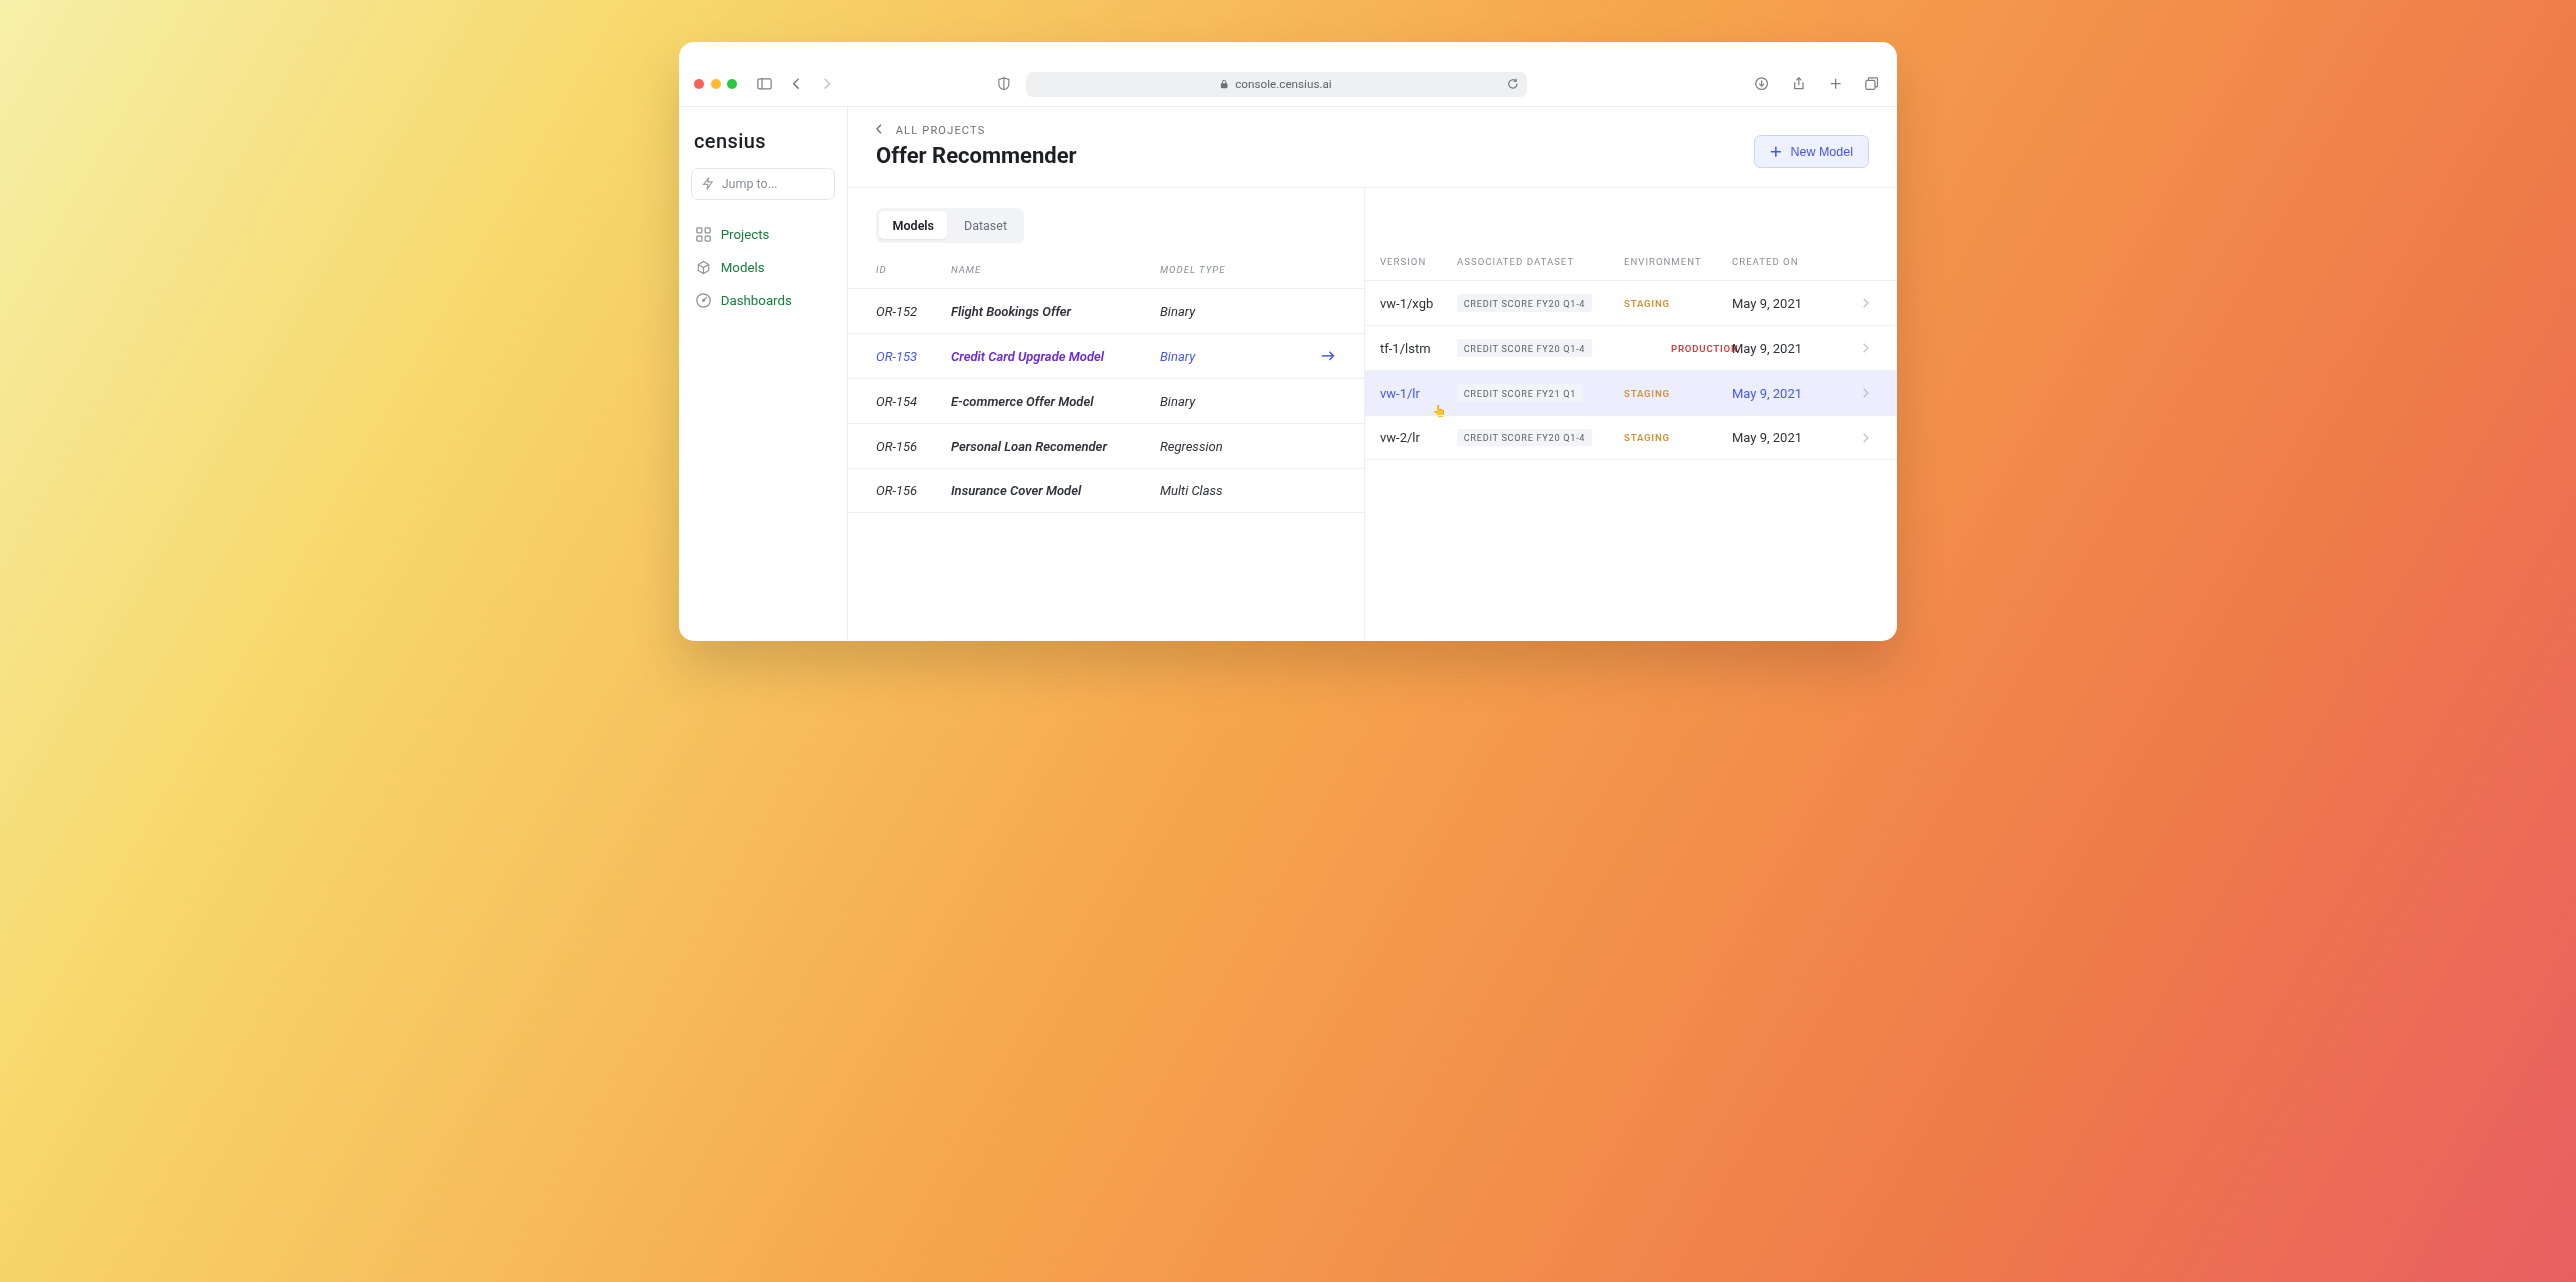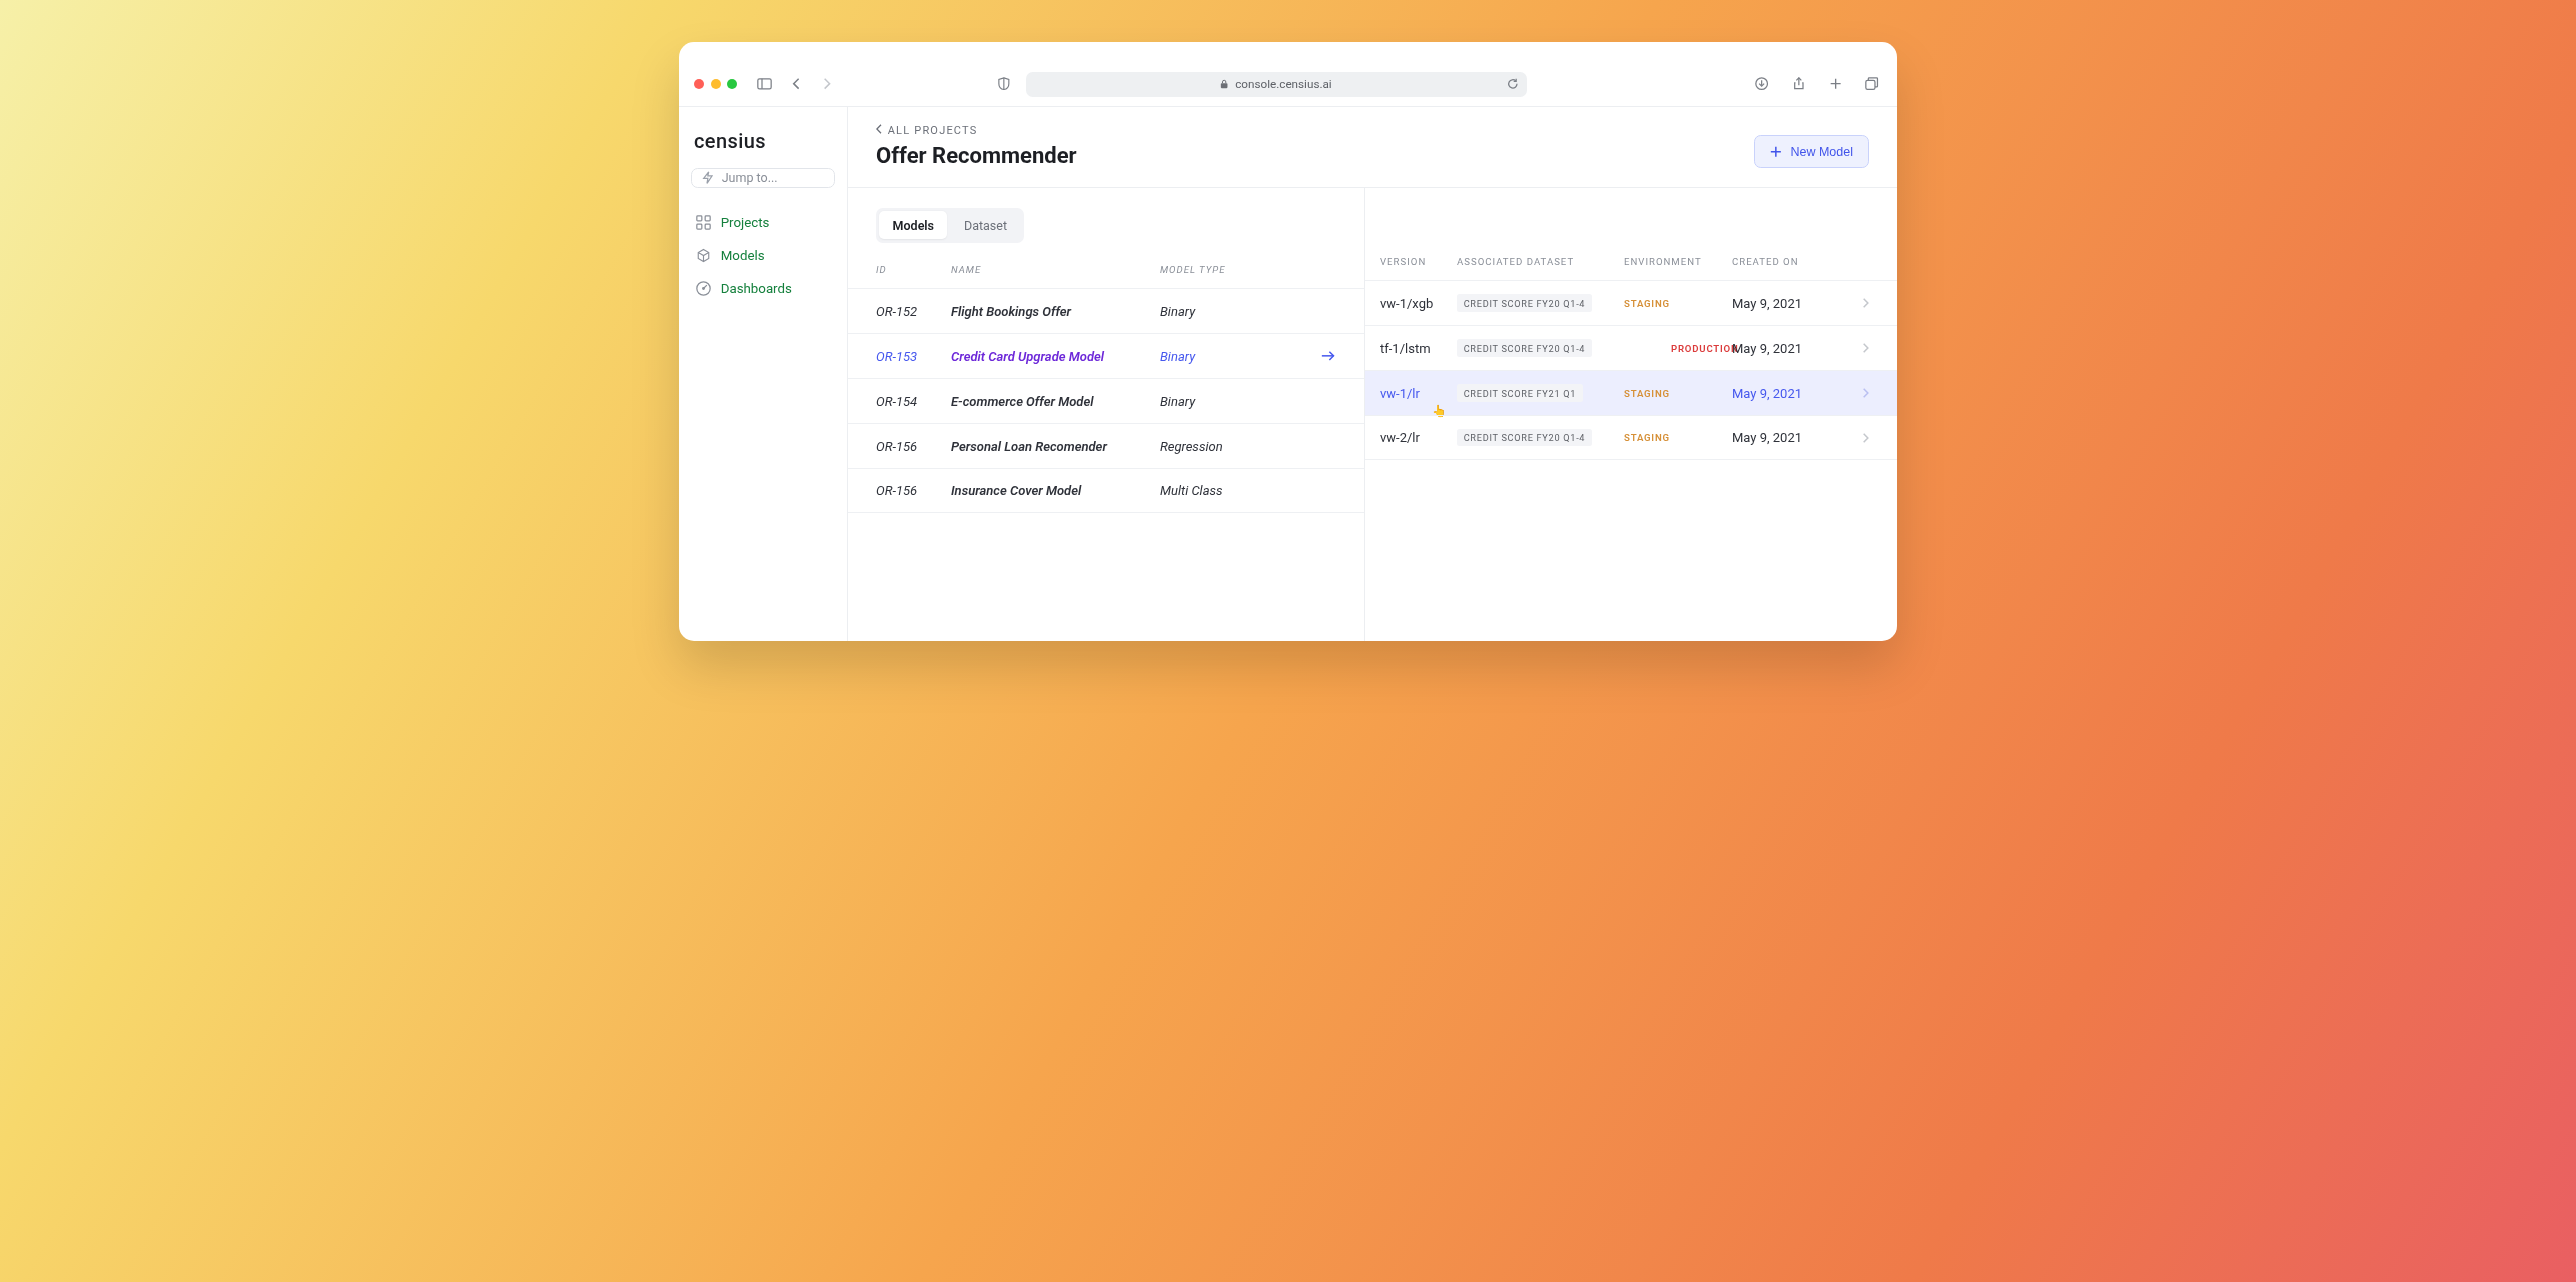--- a/index.html
+++ b/index.html
@@ -57,37 +57,37 @@
   .app { display:flex; min-height:534px; }
   .sidebar {
     width: 169px;
     border-right:0.8px solid #eceef1;
     padding: 16.7px 11.7px;
   }
   .logo { font-size:20px; letter-spacing:0.4px; color:#1d1f24; margin: 5px 3.3px 15px; font-weight:500;}
   .jump {
     display:flex; align-items:center; gap:8.3px;
     border:0.8px solid #e2e5ea; border-radius:6.7px;
-    height:20px; padding:0 10px; color:#8a8f98; font-size:12.5px;
+    height:32px; padding:0 10px; color:#8a8f98; font-size:12.5px;
     margin-bottom:18.4px;
   }
   .navitem {
     display:flex; align-items:center; gap:10px;
     height:33px; padding:0 5px; color:#15803d; font-size:13.3px;
     border-radius:5px; cursor:pointer;
   }
   .navitem svg { color:#8a8f98; }
 
   .main { flex:1; display:flex; flex-direction:column; }
 
   .page-head {
     padding: 16.7px 28px 18.4px;
     display:flex; align-items:flex-end; justify-content:space-between;
   }
-  .crumb { display:flex; align-items:flex-start; gap:5px; color:#6c7079; font-size:11px; letter-spacing:1.2px; margin-bottom:6.7px;}
+  .crumb { display:flex; align-items:flex-start; gap:13px; color:#6c7079; font-size:11px; letter-spacing:1.2px; margin-bottom:6.7px;}
   .page-title { font-size:22px; font-weight:700; color:#1d1f24; }
   .new-btn {
     display:flex; align-items:center; gap:8.3px;
     height:33px; padding:0 15px;
     border:0.8px solid #c9d2fb; background:#eef1fe;
     color:#4154ea; font-size:12.5px; font-weight:500;
     border-radius:6.7px; cursor:pointer;
   }
 
   .body-split { display:flex; flex:1; border-top:0.8px solid #eceef1; }

